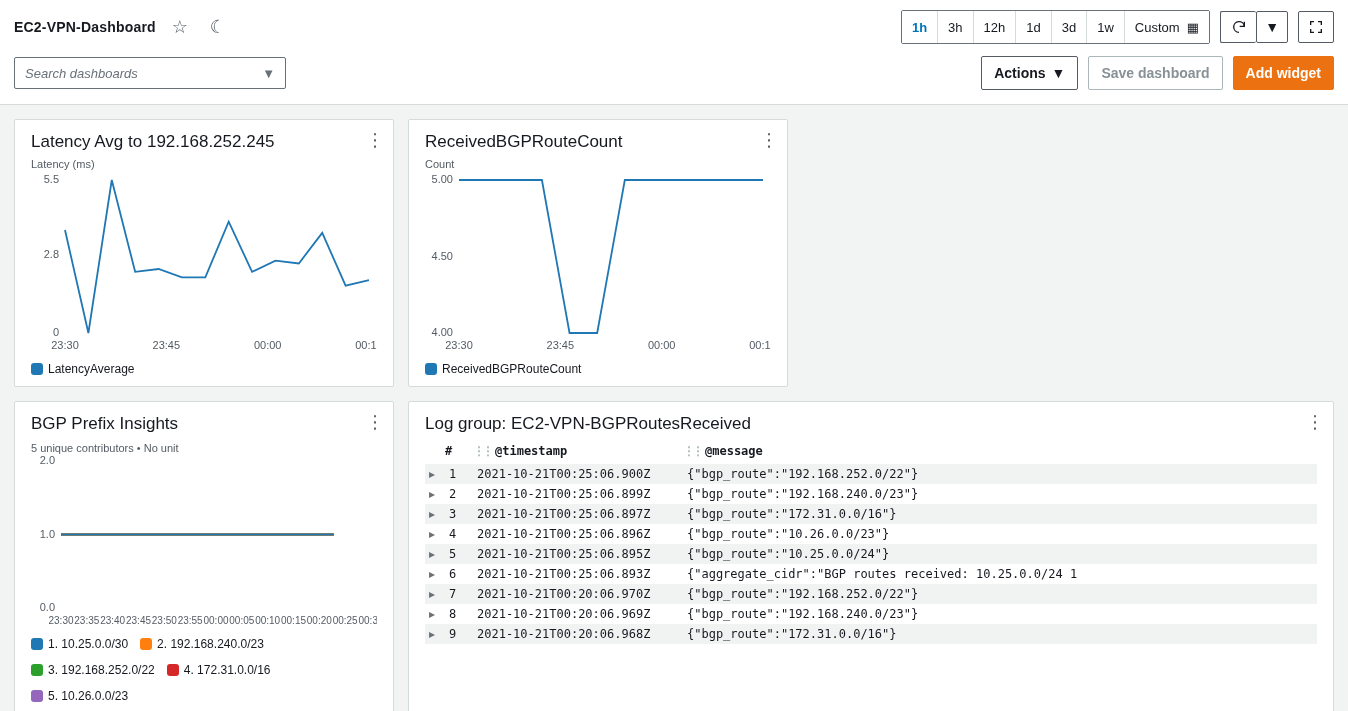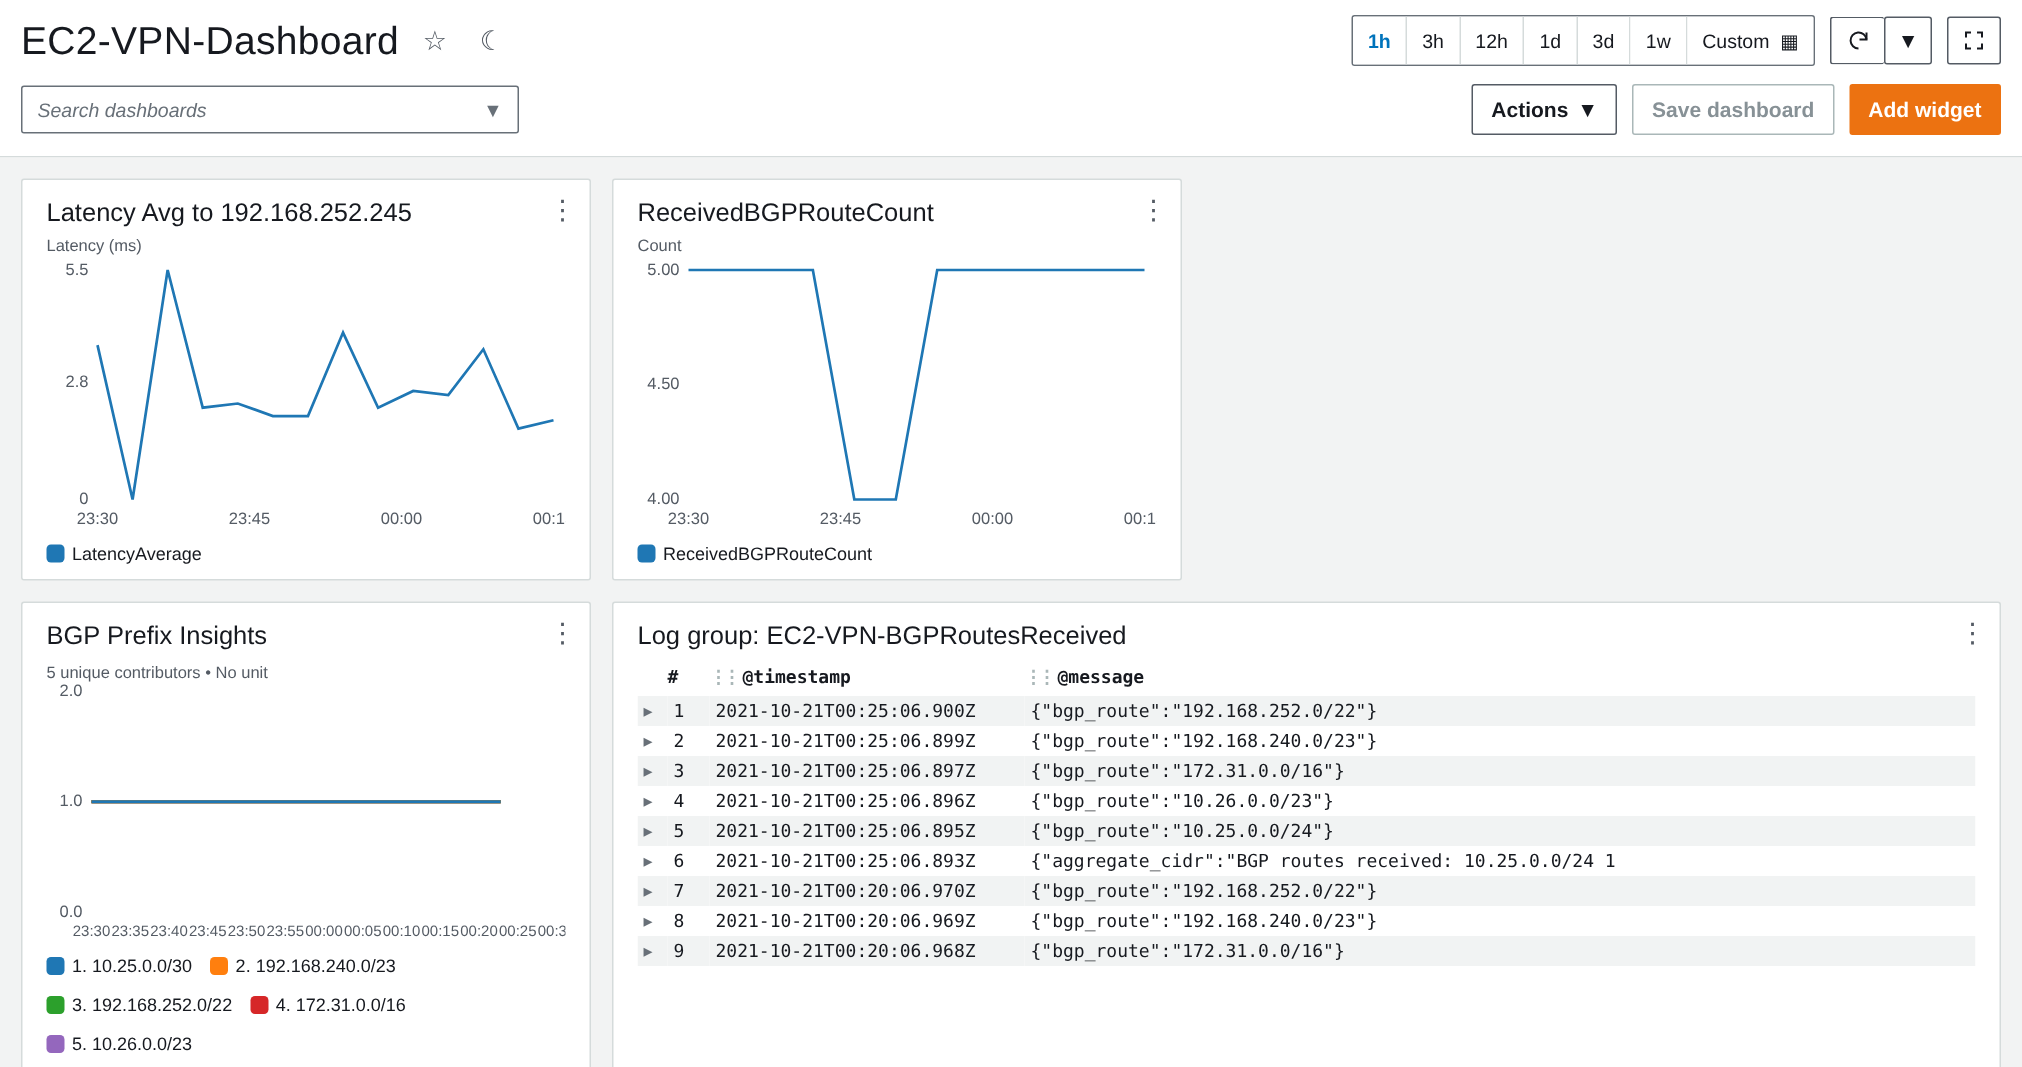--- a/index.html
+++ b/index.html
@@ -2,34 +2,34 @@
 <html><head>
 <meta charset="utf-8">
 <style>
   * { box-sizing: border-box; }
   body { margin:0; font-family: "Amazon Ember", "Helvetica Neue", Arial, sans-serif; font-size:13px; color:#16191f; background:#fff; }
 
   
   .top { padding:10px 14px 14px; border-bottom:1px solid #d5dbdb; }
   .title-row { display:flex; align-items:center; justify-content:space-between; gap:14px; }
   .title-left { display:flex; align-items:center; gap:10px; }
-  .title { font-size:26px; font-weight:400; letter-spacing:.2px; }
+  .title { font-size:14px; font-weight:700; letter-spacing:.2px; }
   .icon-btn { display:inline-flex; align-items:center; justify-content:center; width:28px; height:28px; border:none; background:none; color:#545b64; cursor:pointer; font-size:18px; }
   .btn { display:inline-flex; align-items:center; justify-content:center; gap:6px; border:1px solid #545b64; background:#fff; height:32px; padding:16px 12px; font-weight:700; font-size:14px; cursor:pointer; color:#16191f; border-radius:2px; }
   .btn.primary { background:#ec7211; border-color:#ec7211; color:#fff; }
   .btn.muted  { color:#879196; border-color:#aab7b8; }
   .btn.icon   { padding:0; width:36px; }
 
   .range-toggle { display:flex; border:1px solid #687078; border-radius:2px; overflow:hidden; }
   .range-toggle button { height:32px; border:none; border-right:1px solid #d5dbdb; background:#fff; padding:0 10px; font-weight:400; color:#16191f; cursor:pointer; font-size:13px; }
   .range-toggle button:last-child{border-right:none;}
   .range-toggle button.active { color:#0073bb; font-weight:700; }
 
   .subrow { display:flex; align-items:center; justify-content:space-between; margin-top:12px; }
-  .search { width:332px; height:32px; border:1px solid #687078; border-radius:2px; display:flex; align-items:center; justify-content:space-between; padding:0 10px; color:#687078; font-style:italic; cursor:pointer; }
+  .search { width:272px; height:32px; border:1px solid #687078; border-radius:2px; display:flex; align-items:center; justify-content:space-between; padding:0 10px; color:#687078; font-style:italic; cursor:pointer; }
 
   
   .board { background:#f2f3f3; padding:14px; display:grid; grid-template-columns:repeat(2,minmax(0,1fr)) 1.4fr; gap:14px; }
   .panel { background:#fff; border:1px solid #d5dbdb; border-radius:2px; padding:12px 16px 10px; position:relative; }
   .panel .kebab { position:absolute; top:6px; right:4px; }
   .panel h2 { margin:0 0 6px; font-size:17px; font-weight:400; }
   .panel small { color:#545b64; font-size:11px;margin-top:40px; }
   .panel.logs { grid-column:2 / span 2; }
   .axis-label { font-size:11px; color:#545b64; }
   .legend { font-size:12px; display:flex; flex-wrap:wrap; gap:12px; margin-top:4px; }

